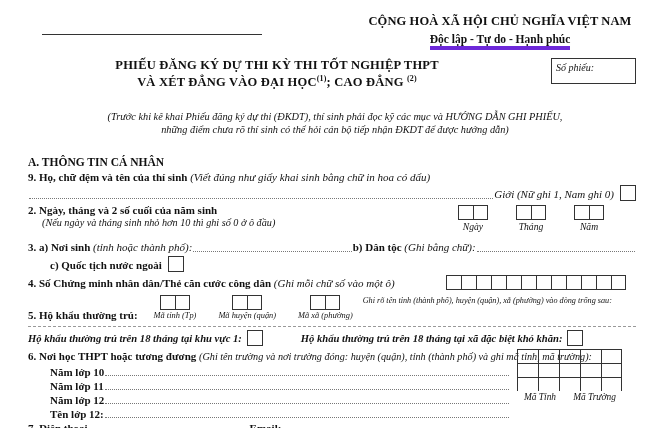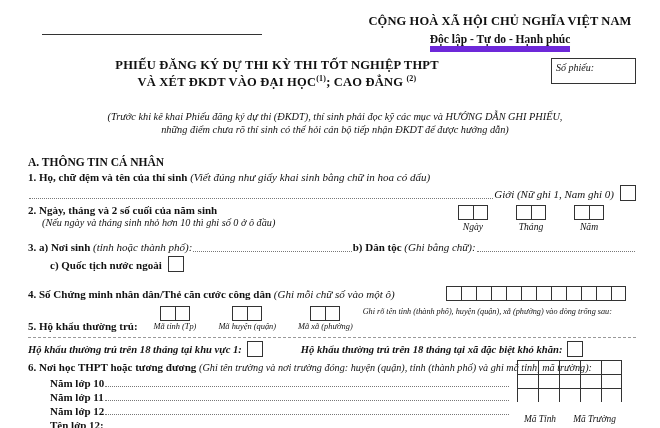--- a/index.html
+++ b/index.html
@@ -98,21 +98,21 @@
   }
   .nation {
     font-weight: bold;
     font-size: 12.5px;
     letter-spacing: 0.1px;
   }
   .motto {
     font-weight: bold;
     font-size: 11.5px;
     display: inline-block;
-    border-bottom: 6px solid #6d28d9;
+    border-bottom: 4px solid #6d28d9;
     padding-bottom: 1px;
     margin-top: 3px;
   }
 
   
   .titleblock { position: relative; margin-top: 4px; height: 52px; }
   .title-lines { text-align: center; width: 470px; margin-left: 14px; }
   .t1 { font-weight: bold; font-size: 12.5px; letter-spacing: 0.2px; }
   .t2 { font-weight: bold; font-size: 12.5px; letter-spacing: 0.2px; margin-top: 1px;}
   .sup { font-size: 8px; vertical-align: super; }
@@ -190,21 +190,21 @@
     border-right: none;
     border-bottom: none;
     box-sizing: border-box;
   }
   .sg-row .sg-cell:last-child { border-right: 1px solid #333; }
   .sg-row:last-child .sg-cell { border-bottom: 1px solid #333; }
   .sg-cap {
     display: flex;
     font-style: italic;
     font-size: 9.4px;
-    margin-top: 12px;
+    margin-top: 1px;
   }
   .sg-cap .c1 { width: 46px; text-align: center; }
   .sg-cap .c2 { width: 63px; text-align: center; }
 
   .q6block { position: relative; }
   .grade-row {
     display: flex;
     align-items: flex-end;
     font-size: 11px;
     margin-top: 2px;
@@ -221,36 +221,36 @@
     <div class="hdr-left-underline"></div>
     <div class="hdr-right">
       <div class="nation">CỘNG HOÀ XÃ HỘI CHỦ NGHĨA VIỆT NAM</div>
       <div class="motto">Độc lập - Tự do - Hạnh phúc</div>
     </div>
   </div>
 
   <div class="titleblock">
     <div class="title-lines">
       <div class="t1">PHIẾU ĐĂNG KÝ DỰ THI KỲ THI TỐT NGHIỆP THPT</div>
-      <div class="t2"><span>VÀ XÉT ĐKDT VÀO ĐẠI HỌC</span><span class="sup">(1)</span><span>; CAO ĐẲNG </span><span class="sup">(2)</span></div>
+      <div class="t2"><span>VÀ XÉT ĐẲNG VÀO ĐẠI HỌC</span><span class="sup">(1)</span><span>; CAO ĐẲNG </span><span class="sup">(2)</span></div>
     </div>
     <div class="sophieu-box">
       <div class="sophieu-txt">Số phiếu:</div>
     </div>
   </div>
 
   <div class="note">
     <div>(Trước khi kê khai Phiếu đăng ký dự thi (ĐKDT), thí sinh phải đọc kỹ các mục và HƯỚNG DẪN GHI PHIẾU,</div>
     <div>những điểm chưa rõ thí sinh có thể hỏi cán bộ tiếp nhận ĐKDT để được hướng dẫn)</div>
   </div>
 
   <div class="section-title">A. THÔNG TIN CÁ NHÂN</div>
 
   <div class="line">
-    <span class="lbl">1. Họ, chữ đệm và tên của thí sinh</span>
+    <span class="lbl">9. Họ, chữ đệm và tên của thí sinh</span>
     <span>&nbsp;</span>
     <span class="hint">(Viết đúng như giấy khai sinh bằng chữ in hoa có dấu)</span>
   </div>
   <div class="line" style="margin-top:1px;">
     <span class="dots"></span>
     <span class="hint nowrap">Giới (Nữ ghi 1, Nam ghi 0)</span>
     <span style="width:6px;"></span>
     <span class="bx single"></span>
   </div>
 
@@ -291,21 +291,21 @@
     <span>&nbsp;</span>
     <span class="hint">(Ghi bằng chữ):</span>
     <span class="dots"></span>
   </div>
   <div class="line indent">
     <span class="lbl">c) Quốc tịch nước ngoài</span>
     <span style="width:6px;"></span>
     <span class="bx single"></span>
   </div>
 
-  <div class="line" style="margin-top:14px;">
+  <div class="line" style="margin-top:3px;">
     <span class="lbl">4. Số Chứng minh nhân dân/Thẻ căn cước công dân</span>
     <span>&nbsp;</span>
     <span class="hint">(Ghi mỗi chữ số vào một ô)</span>
     <span style="flex:1"></span>
     <span class="boxgroup" style="margin-right:10px;">
       <span class="bx"></span>
       <span class="bx"></span>
       <span class="bx"></span>
       <span class="bx"></span>
       <span class="bx"></span>

